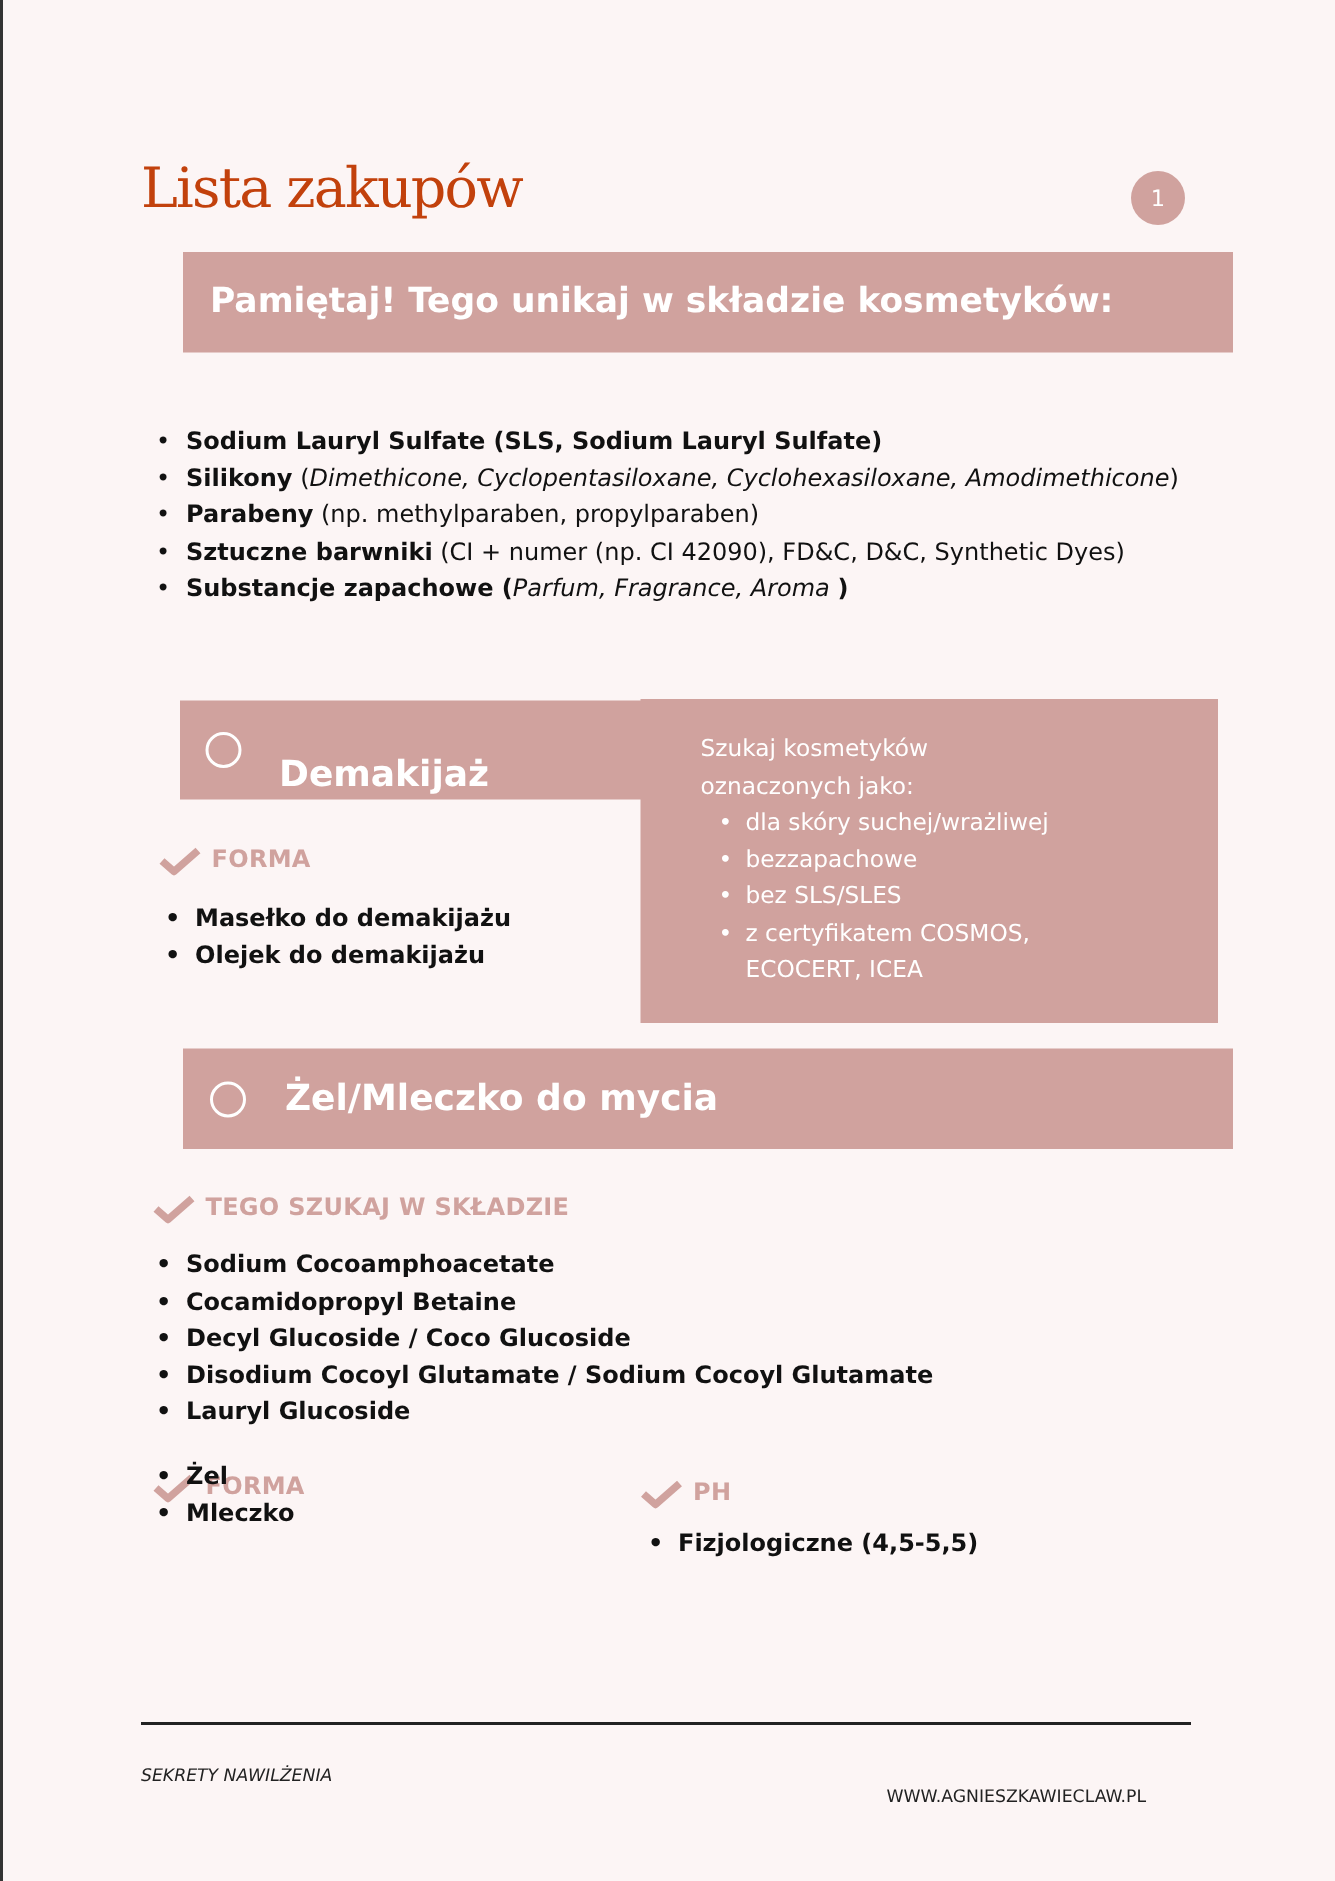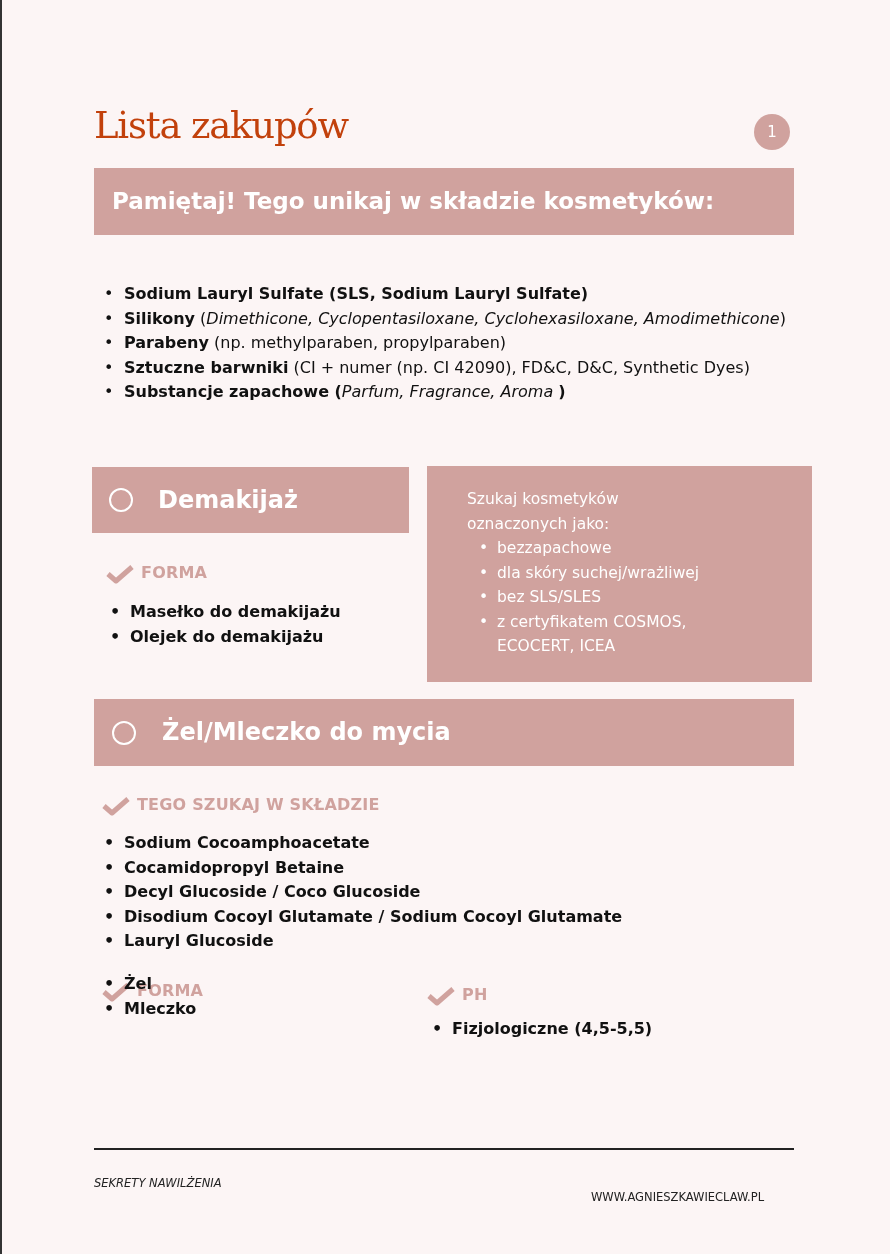--- a/index.html
+++ b/index.html
@@ -1,27 +1,27 @@
 <!DOCTYPE html>
 <html><head>
 <meta charset="utf-8">
 <style>
   html, body { margin:0; padding:0; }
   body { width:890px; height:1254px; background:#fcf5f5; position:relative; overflow:hidden;
          font-family:"DejaVu Sans", sans-serif; color:#111; }
   .leftedge { position:absolute; left:0; top:0; width:2px; height:1254px; background:#333; }
   .title { position:absolute; left:94px; top:104px; font-family:"DejaVu Serif", serif; font-size:37px; letter-spacing:-1.2px; color:#c2410c; font-weight:normal; }
   .pagenum { position:absolute; left:754px; top:114px; width:36px; height:36px; border-radius:50%; background:#d0a29e; color:#fff; font-size:15px; text-align:center; line-height:36px; }
-  .banner { position:absolute; background:#d0a29e; color:#fff; font-weight:bold; }
+  .banner { position:absolute; background:#d0a29e; color:#fff; font-weight:bold;margin-left:28px; }
   .b1 { left:94px; top:168px; width:700px; height:67px; font-size:23px; line-height:67px; padding-left:18px; box-sizing:border-box; }
   .b2 { left:92px; top:467px; width:317px; height:66px; font-size:24px; }
   .b3 { left:94px; top:699px; width:700px; height:67px; font-size:24px; }
   .circ { position:absolute; width:24px; height:24px; border:2px solid #fff; border-radius:50%; box-sizing:border-box; }
   .b2 .circ { left:17px; top:21px; }
-  .b2 .btxt { position:absolute; left:66px; top:0; line-height:66px; }
+  .b2 .btxt { position:absolute; left:66px; top:16px; line-height:66px; }
   .b3 .circ { left:18px; top:22px; }
   .b3 .btxt { position:absolute; left:68px; top:0; line-height:67px; }
   ul { margin:0; padding:0; list-style:none; }
   ul li { position:relative; padding-left:30px; }
   ul li::before { content:"•"; position:absolute; left:10px; top:0; }
   .avoid { position:absolute; left:94px; top:250px; width:710px; font-size:16px; line-height:24.5px;margin-top:32px; }
   .avoid b { font-weight:bold; }
   .avoid i { font-style:italic; }
   .info { position:absolute; left:427px; top:466px; width:385px; height:216px; background:#d0a29e; color:#fff; font-size:15.5px; line-height:24.5px; box-sizing:border-box; padding:21px 20px 0 40px; }
   .info ul li { padding-left:30px; }
@@ -52,22 +52,22 @@
 </ul>
 
 <div class="banner b2">
   <span class="circ"></span>
   <span class="btxt">Demakijaż</span>
 </div>
 
 <div class="info">
   <div style="width:200px">Szukaj kosmetyków oznaczonych jako:</div>
   <ul>
+    <li>dla skóry suchej/wrażliwej</li>
     <li>bezzapachowe</li>
-    <li>dla skóry suchej/wrażliwej</li>
     <li>bez SLS/SLES</li>
     <li style="width:230px">z certyfikatem COSMOS, ECOCERT, ICEA</li>
   </ul>
 </div>
 
 <div class="sub" style="left:105px;top:563px;">
   <svg class="check" viewBox="0 0 30 20" width="30" height="20">
       <path d="M3 10 L11 17 L27 3" stroke="#d0a29e" stroke-width="5" fill="none" stroke-linejoin="round"></path>
     </svg><span>FORMA</span>
 </div>

